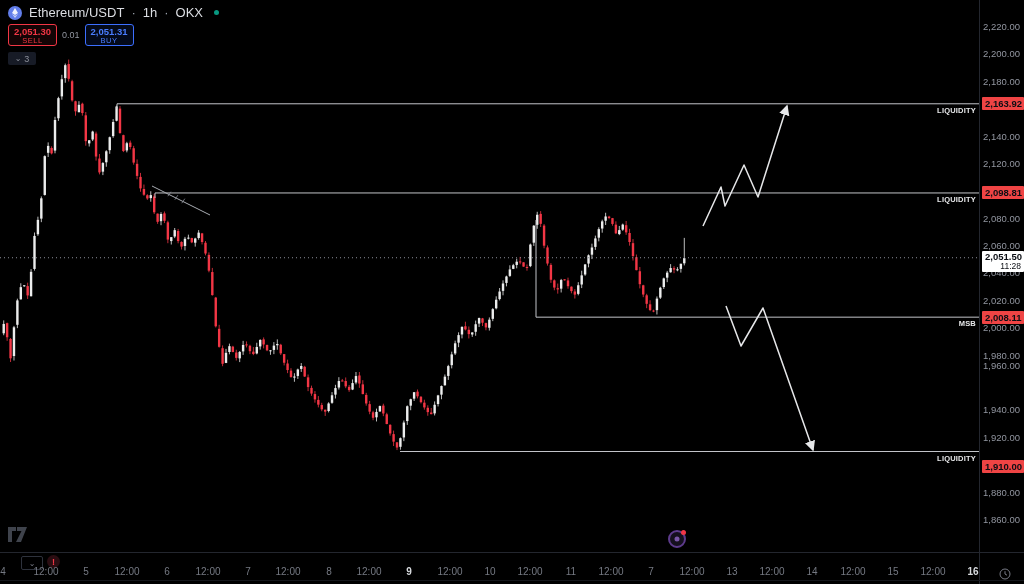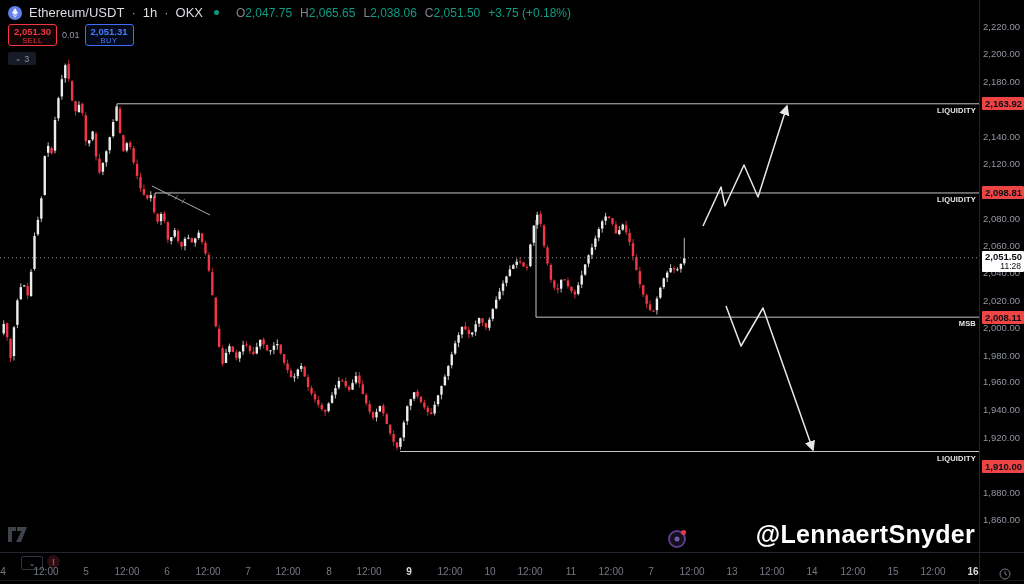--- a/index.html
+++ b/index.html
@@ -503,46 +503,38 @@
             <polygon points="7,2 10,7.1 7,9 4,7.1" fill="#fff" opacity=".9"></polygon>
             <polygon points="7,9.8 10,7.9 7,12 4,7.9" fill="#fff" opacity=".65"></polygon>
           </svg>
         </span>
         <span class="sym">Ethereum/USDT</span>
         <span class="sep">·</span>
         <span class="sym">1h</span>
         <span class="sep">·</span>
         <span class="sym">OKX</span>
         <span class="status-dot"></span>
-        <span class="ohlc">
-          <span><span class="k">O</span><span class="v">2,047.75</span></span>
-          <span><span class="k">H</span><span class="v">2,065.65</span></span>
-          <span><span class="k">L</span><span class="v">2,038.06</span></span>
-          <span><span class="k">C</span><span class="v">2,051.50</span></span>
-          <span class="chg">+3.75 (+0.18%)</span>
-        </span>
       </div>
       <div class="row2">
         <div class="trade-btn sell">
           <span class="tb-price">2,051.30</span>
           <span class="tb-label">SELL</span>
         </div>
         <span class="spread">0.01</span>
         <div class="trade-btn buy">
           <span class="tb-price">2,051.31</span>
           <span class="tb-label">BUY</span>
         </div>
       </div>
       <div class="ind-badge">
         <span class="chev">⌄</span>
         <span>3</span>
       </div>
     </div>
 
-    <div id="watermark">@LennaertSnyder</div>
 
     <div id="tvlogo">
       <svg width="21" height="17" viewBox="0 0 21 17">
         <path d="M1 1 h8 v4 h-4 v11 h-4 z" fill="#3f434c"></path>
         <path d="M10 1 h10 l-6 15 h-5 l5.5 -11 h-4.5 z" fill="#3f434c"></path>
       </svg>
     </div>
 
     <div id="eventIcon">
       <svg width="24" height="24" viewBox="0 0 24 24">
@@ -566,21 +558,21 @@
       <div class="ptick" style="top: 49.388px;">2,200.00</div>
       <div class="ptick" style="top: 76.776px;">2,180.00</div>
       <div class="ptick" style="top: 131.552px; margin-left: 48px;">2,140.00</div>
       <div class="ptick" style="top: 158.94px;">2,120.00</div>
       <div class="ptick" style="top: 213.716px;">2,080.00</div>
       <div class="ptick" style="top: 241.104px;">2,060.00</div>
       <div class="ptick" style="top: 268.492px;">2,040.00</div>
       <div class="ptick" style="top: 295.88px;">2,020.00</div>
       <div class="ptick" style="top: 323.268px;">2,000.00</div>
       <div class="ptick" style="top: 350.656px;">1,980.00</div>
-      <div class="ptick" style="top: 377px; text-align: center;">1,960.00</div>
+      <div class="ptick" style="top: 361px; text-align: center;">1,960.00</div>
       <div class="ptick" style="top: 405.432px;">1,940.00</div>
       <div class="ptick" style="top: 432.82px;">1,920.00</div>
       <div class="ptick" style="top: 460.208px;">1,900.00</div>
       <div class="ptick" style="top: 487.596px;">1,880.00</div>
       <div class="ptick" style="top: 514.984px;">1,860.00</div>
     </div>
 
   <div id="timeAxis">
     <div class="vdiv"></div>
     <div class="hline"></div>

